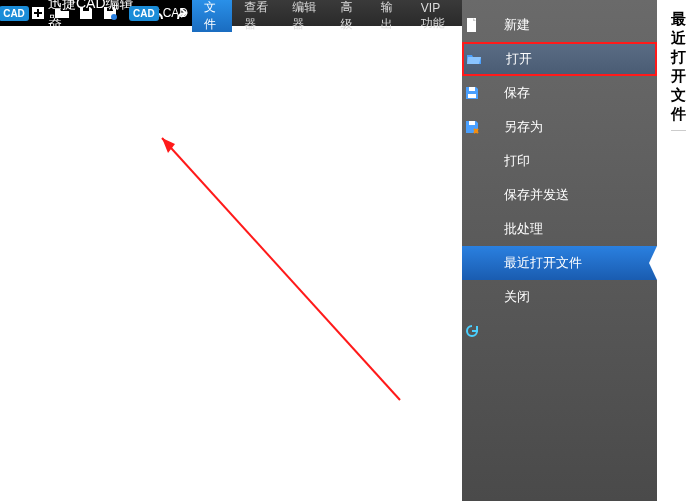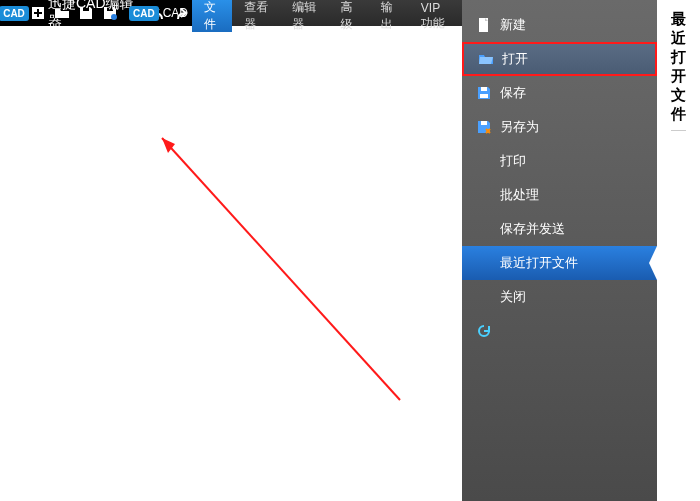--- a/index.html
+++ b/index.html
@@ -9,21 +9,21 @@
   .titlebar .tb-left { display: flex; align-items: center; gap: 4px; padding-left: 4px; }
   .titlebar .tb-icon { width: 20px; height: 20px; display: flex; align-items: center; justify-content: center; }
   .titlebar .title-text { position: absolute; left: 50%; transform: translateX(-50%); font-size: 14px; }
   .titlebar .tb-right { position: absolute; right: 4px; display: flex; align-items: center; gap: 4px; }
   .cad-badge { background: #1a8cd8; color: #fff; font-size: 10px; border-radius: 3px; padding: 2px 4px; font-weight: bold; }
   .menubar { height: 26px; background: linear-gradient(#3a3a3a, #2a2a2a); display: flex; align-items: stretch; color: #ddd; font-size: 12px; }
   .menubar .menu-item { padding: 16px 12px; display: flex; align-items: center; cursor: pointer; }
   .menubar .menu-item.active { background: linear-gradient(#2a90e8, #1a6cc0); color: #fff; }
   .body { flex: 1; display: flex; min-height: 0; }
   .sidebar { width: 195px; background: linear-gradient(#6a6a6a, #4a4a4a); display: flex; flex-direction: column; padding-top: 8px; }
-  .s-item { height: 34px; display: flex; align-items: center; padding-left: 14px; color: #fff; font-size: 13px; gap: 8px; position: relative; cursor: pointer; }
+  .s-item { height: 34px; display: flex; align-items: center; padding-left: 2px; color: #fff; font-size: 13px; gap: 24px; position: relative; cursor: pointer; }
   .s-item .icon { width: 16px; height: 16px; display: flex; align-items: center; justify-content: center; }
   .s-item.highlight-red { border: 2px solid #ff1a1a; background: linear-gradient(#5a6c84, #4a5c74); }
   .s-item.selected { background: linear-gradient(#2a80e0, #1a5cb0); }
   .s-item.selected::after { content: ""; position: absolute; right: 0; top: 0; bottom: 0; width: 0; border-top: 17px solid transparent; border-bottom: 17px solid transparent; border-right: 8px solid #fff; }
   .content { flex: 1; background: #fff; padding: 10px 14px; }
   .content h2 { font-size: 15px; font-weight: bold; color: #000; padding-bottom: 6px; border-bottom: 1px solid #ccc; }
   .arrow-overlay { position: absolute; pointer-events: none; }
   svg.icon-svg { width: 16px; height: 16px; }
 </style>
 </head>
@@ -146,25 +146,25 @@
             </svg>
           </span>
         <span>另存为</span>
       </div>
       <div class="s-item">
         <span class="icon"></span>
         <span>打印</span>
       </div>
       <div class="s-item">
         <span class="icon"></span>
-        <span>批处理</span>
+        <span>保存并发送</span>
       </div>
       <div class="s-item">
         <span class="icon"></span>
-        <span>保存并发送</span>
+        <span>批处理</span>
       </div>
       <div class="s-item selected">
         <span class="icon"></span>
         <span>最近打开文件</span>
       </div>
       <div class="s-item">
         <span class="icon"></span>
         <span>关闭</span>
       </div>
       <div class="s-item">

